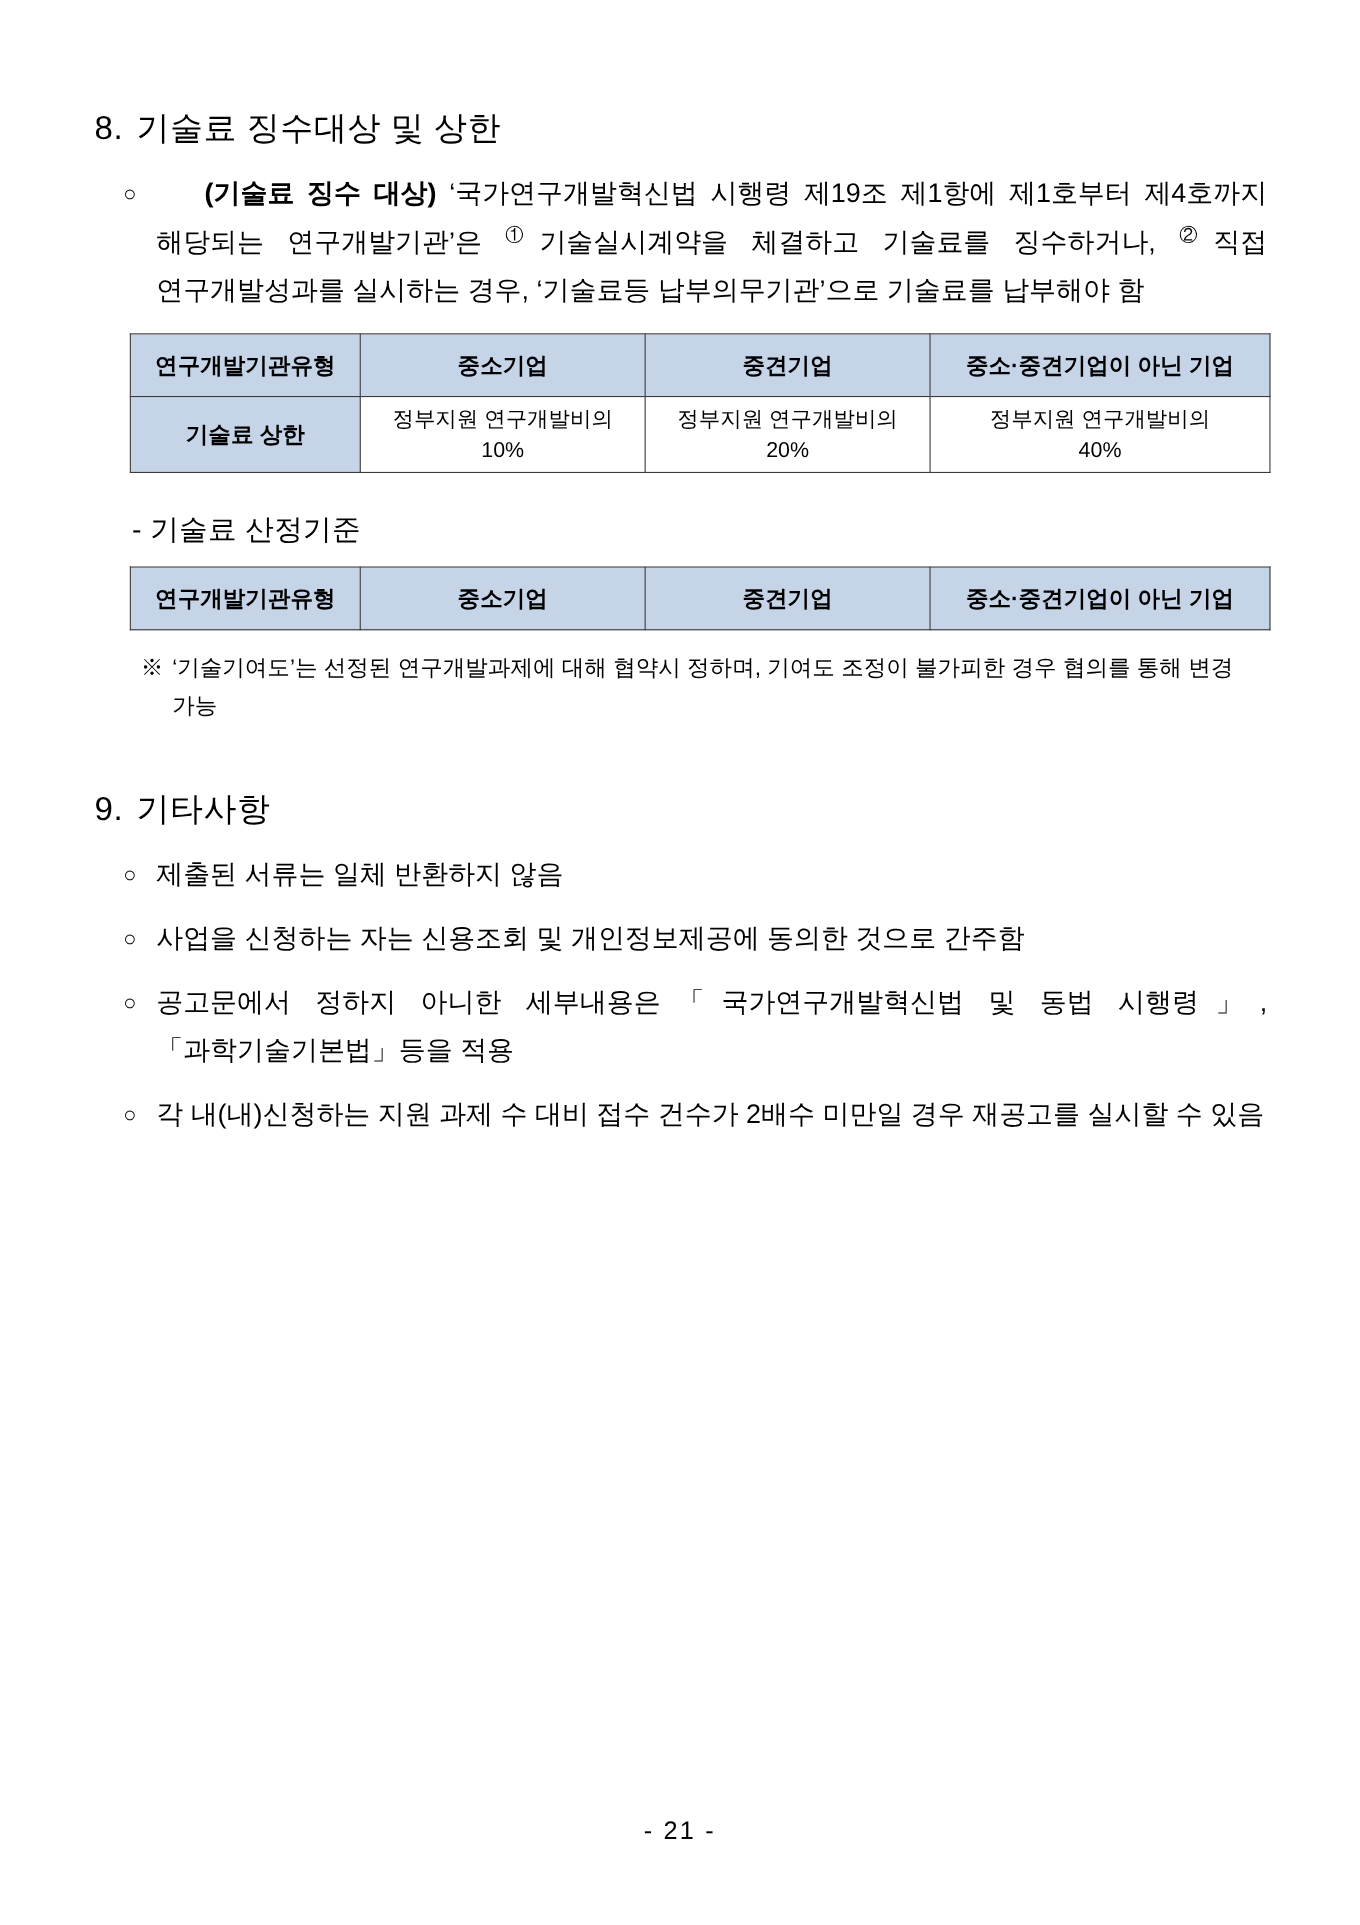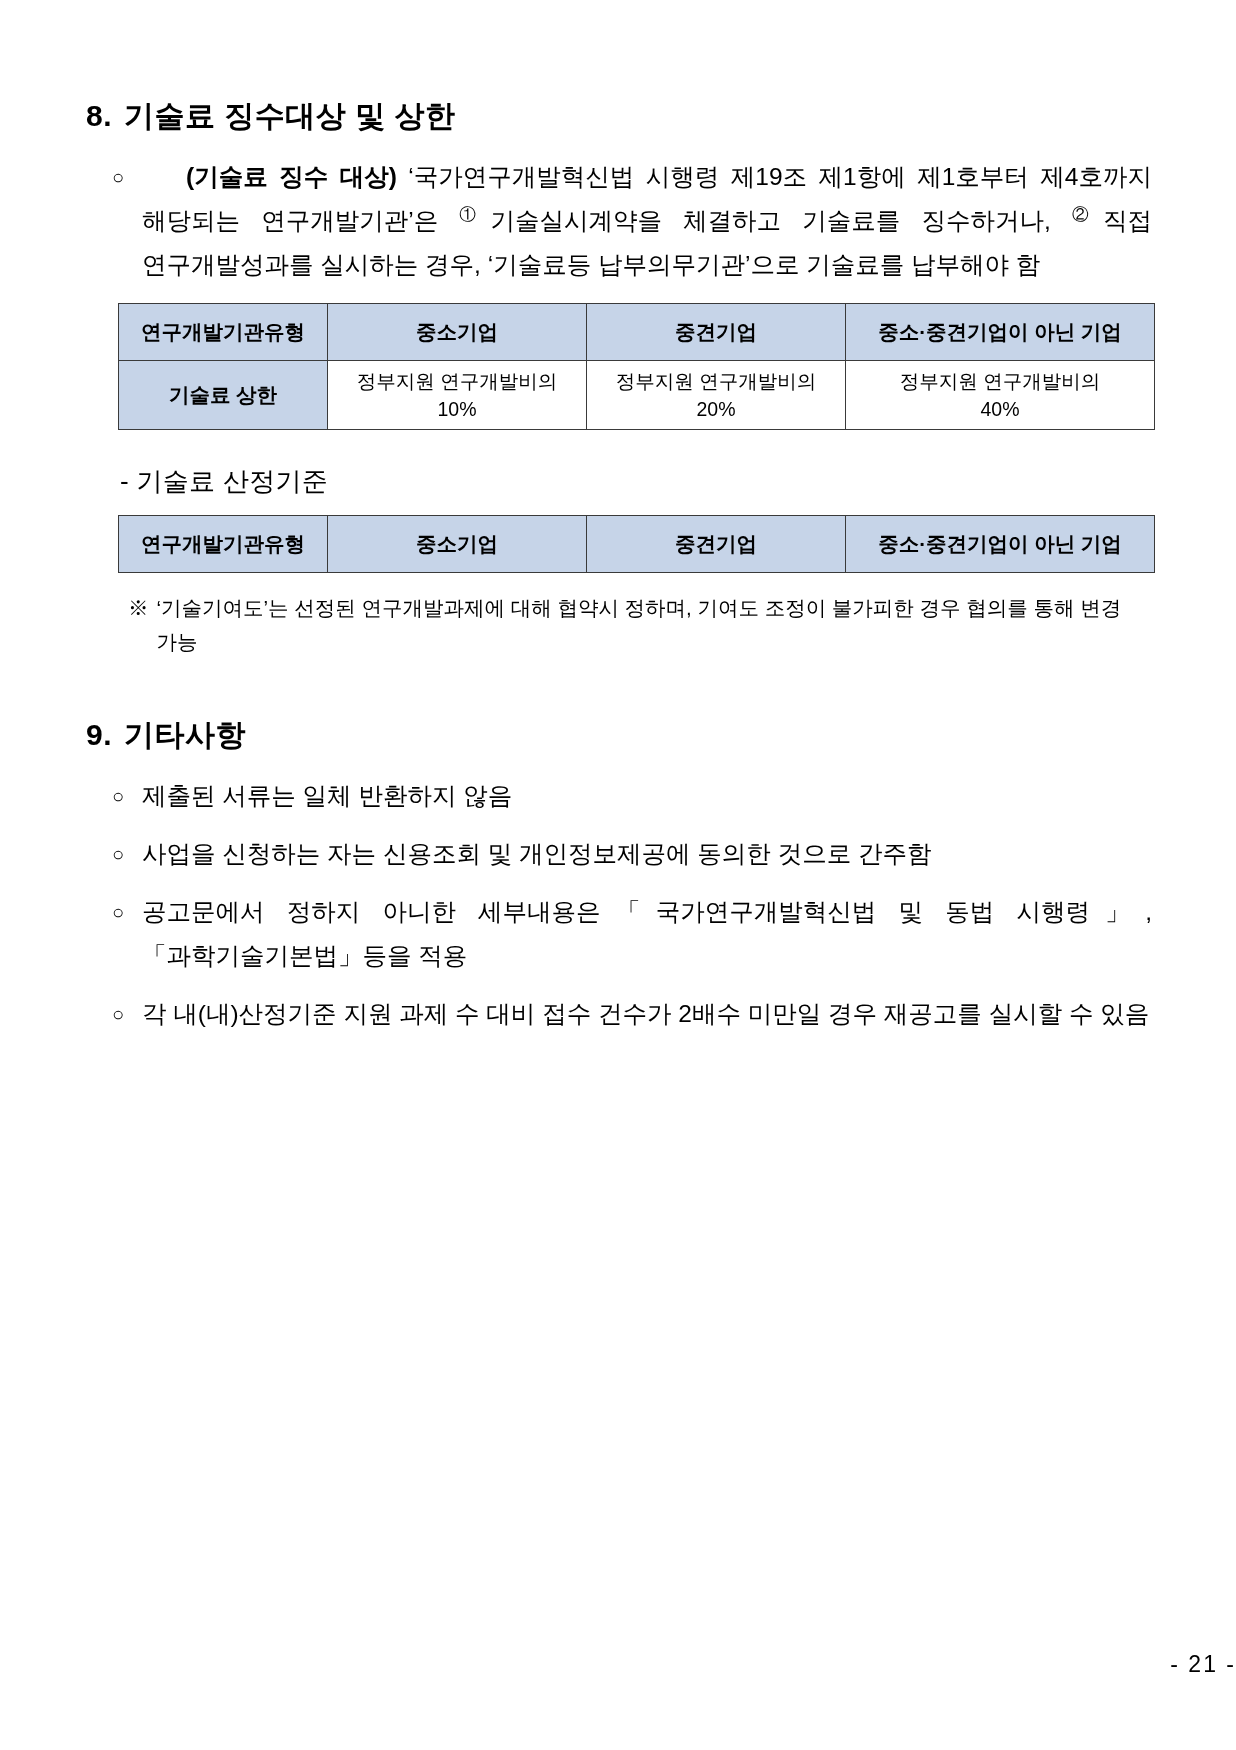--- a/index.html
+++ b/index.html
@@ -20,21 +20,21 @@
     width: 1236px;
     height: 1750px;
     box-sizing: border-box;
     padding: 96px 84px 0 84px;
   }
 
   
   .section-heading {
     font-family: "Liberation Sans", sans-serif;
     font-size: 30px;
-    font-weight: bold;
+    font-weight: normal;
     letter-spacing: 0.5px;
     margin: 0 0 18px 0;
     padding-left: 2px;
   }
   .section-heading .num {
     margin-right: 12px;
   }
 
   
   .bullet {
@@ -133,21 +133,21 @@
   .gap-big { height: 56px; }
 
   .bullet.wide { margin-bottom: 14px; }
 
   
   .footer {
     position: absolute;
     left: 0;
     right: 0;
     bottom: 72px;
-    text-align: right;
+    text-align: center;
     font-family: "Liberation Sans", sans-serif;
     font-size: 23px;
     letter-spacing: 2px;
   }
 </style>
 </head>
 <body>
 
 <div class="page">
 
@@ -224,17 +224,17 @@
     <span class="btext">사업을 신청하는 자는 신용조회 및 개인정보제공에 동의한 것으로 간주함</span>
   </div>
 
   <div class="bullet wide">
     <span class="marker">○</span>
     <span class="btext">공고문에서 정하지 아니한 세부내용은「국가연구개발혁신법 및 동법 시행령」,「과학기술기본법」등을 적용</span>
   </div>
 
   <div class="bullet wide">
     <span class="marker">○</span>
-    <span class="btext">각 내(내)산정기준 지원 과제 수 대비 접수 건수가 2배수 미만일 경우 재공고를 실시할 수 있음</span>
+    <span class="btext">각 내(내)신청하는 지원 과제 수 대비 접수 건수가 2배수 미만일 경우 재공고를 실시할 수 있음</span>
   </div>
 
   <div class="footer">- 21 -</div>
 </div>
 
 </body></html>

